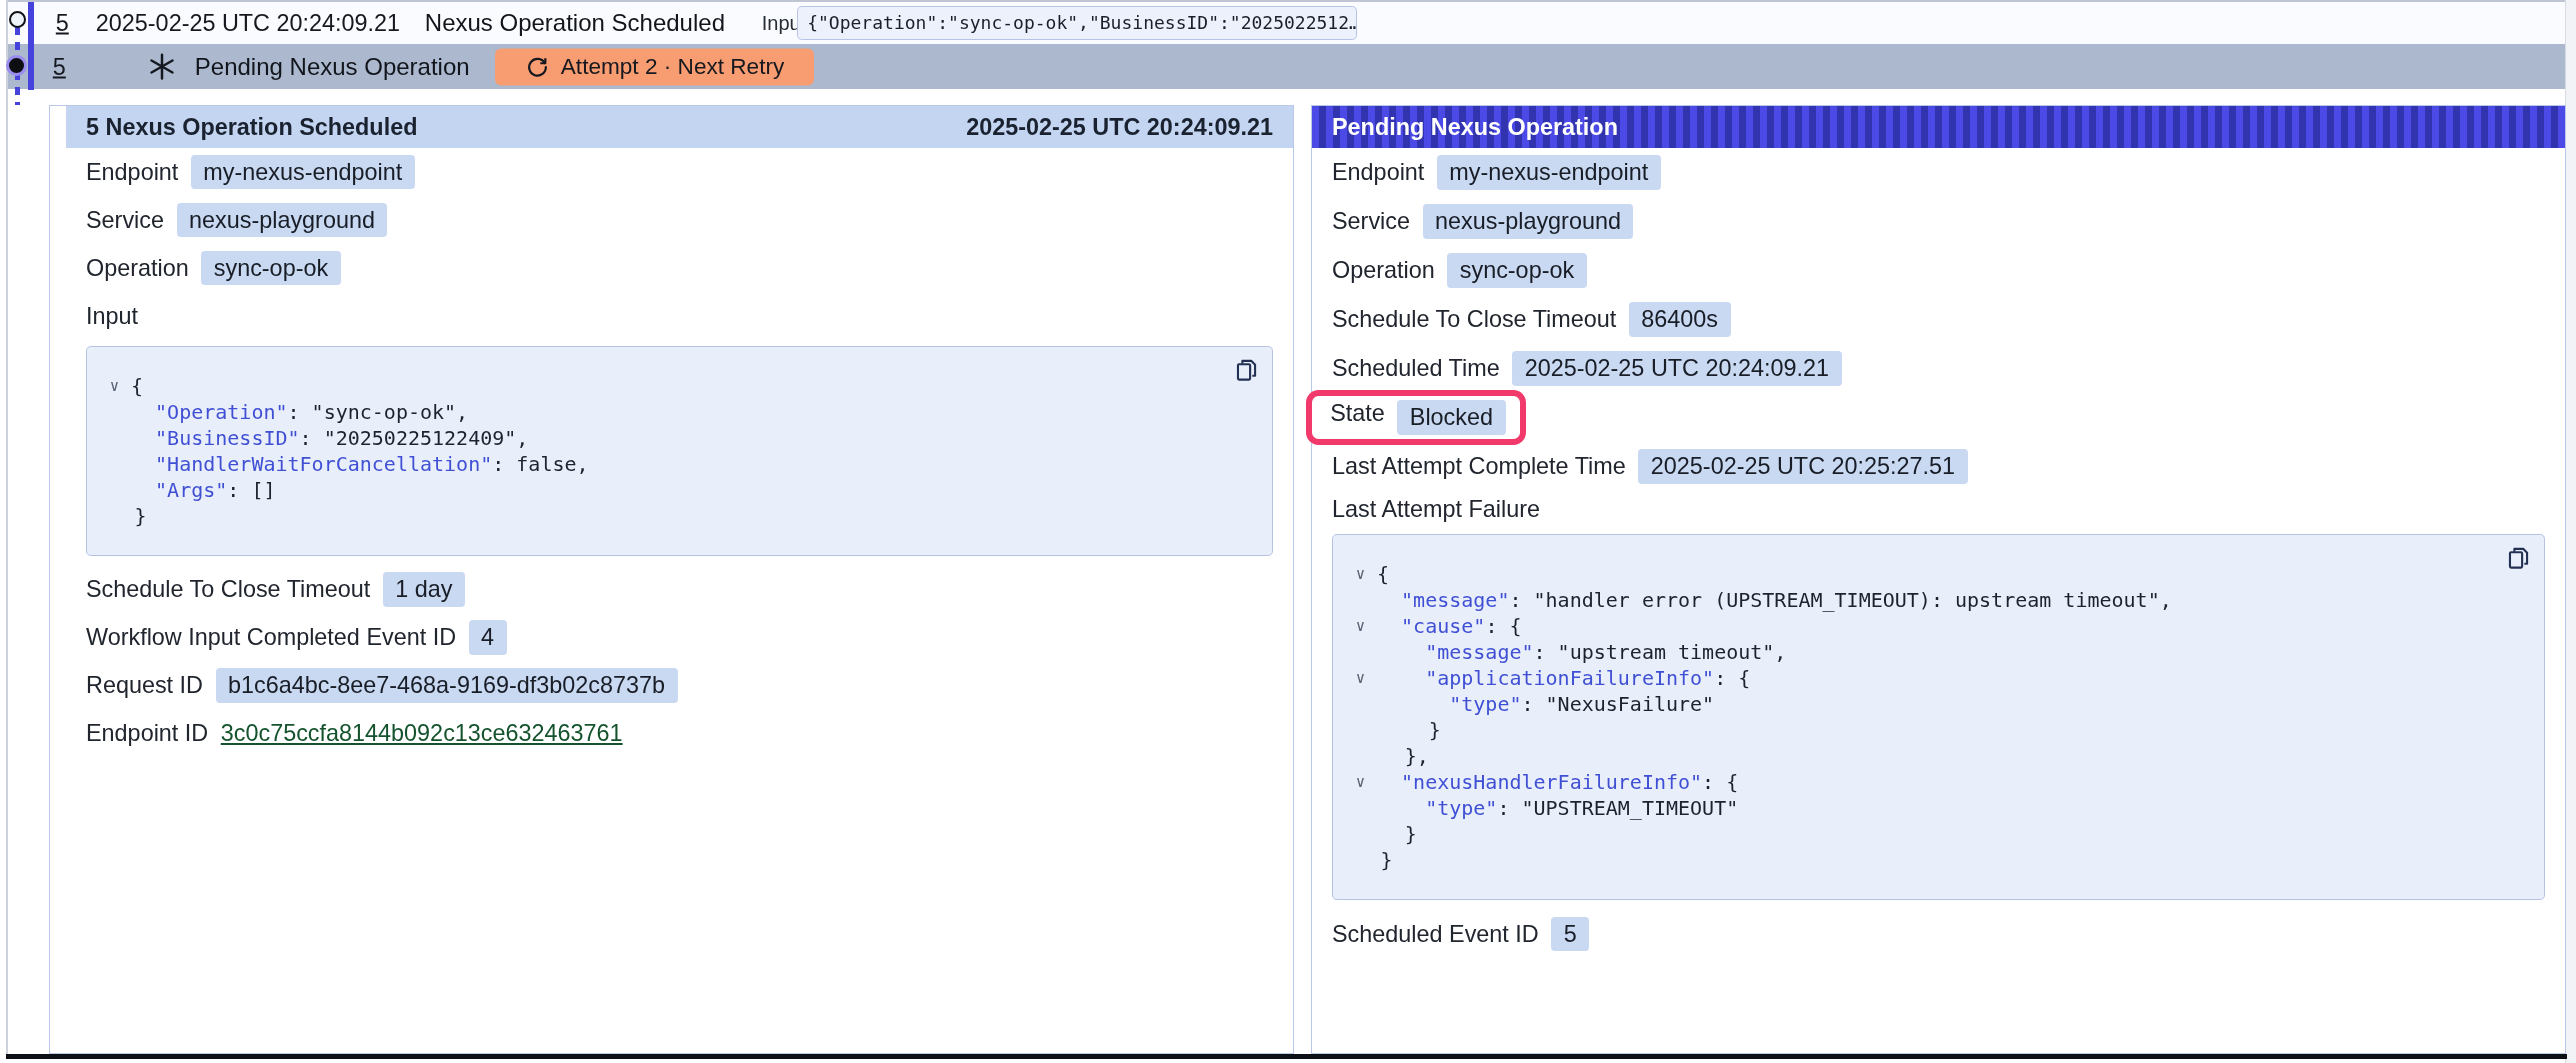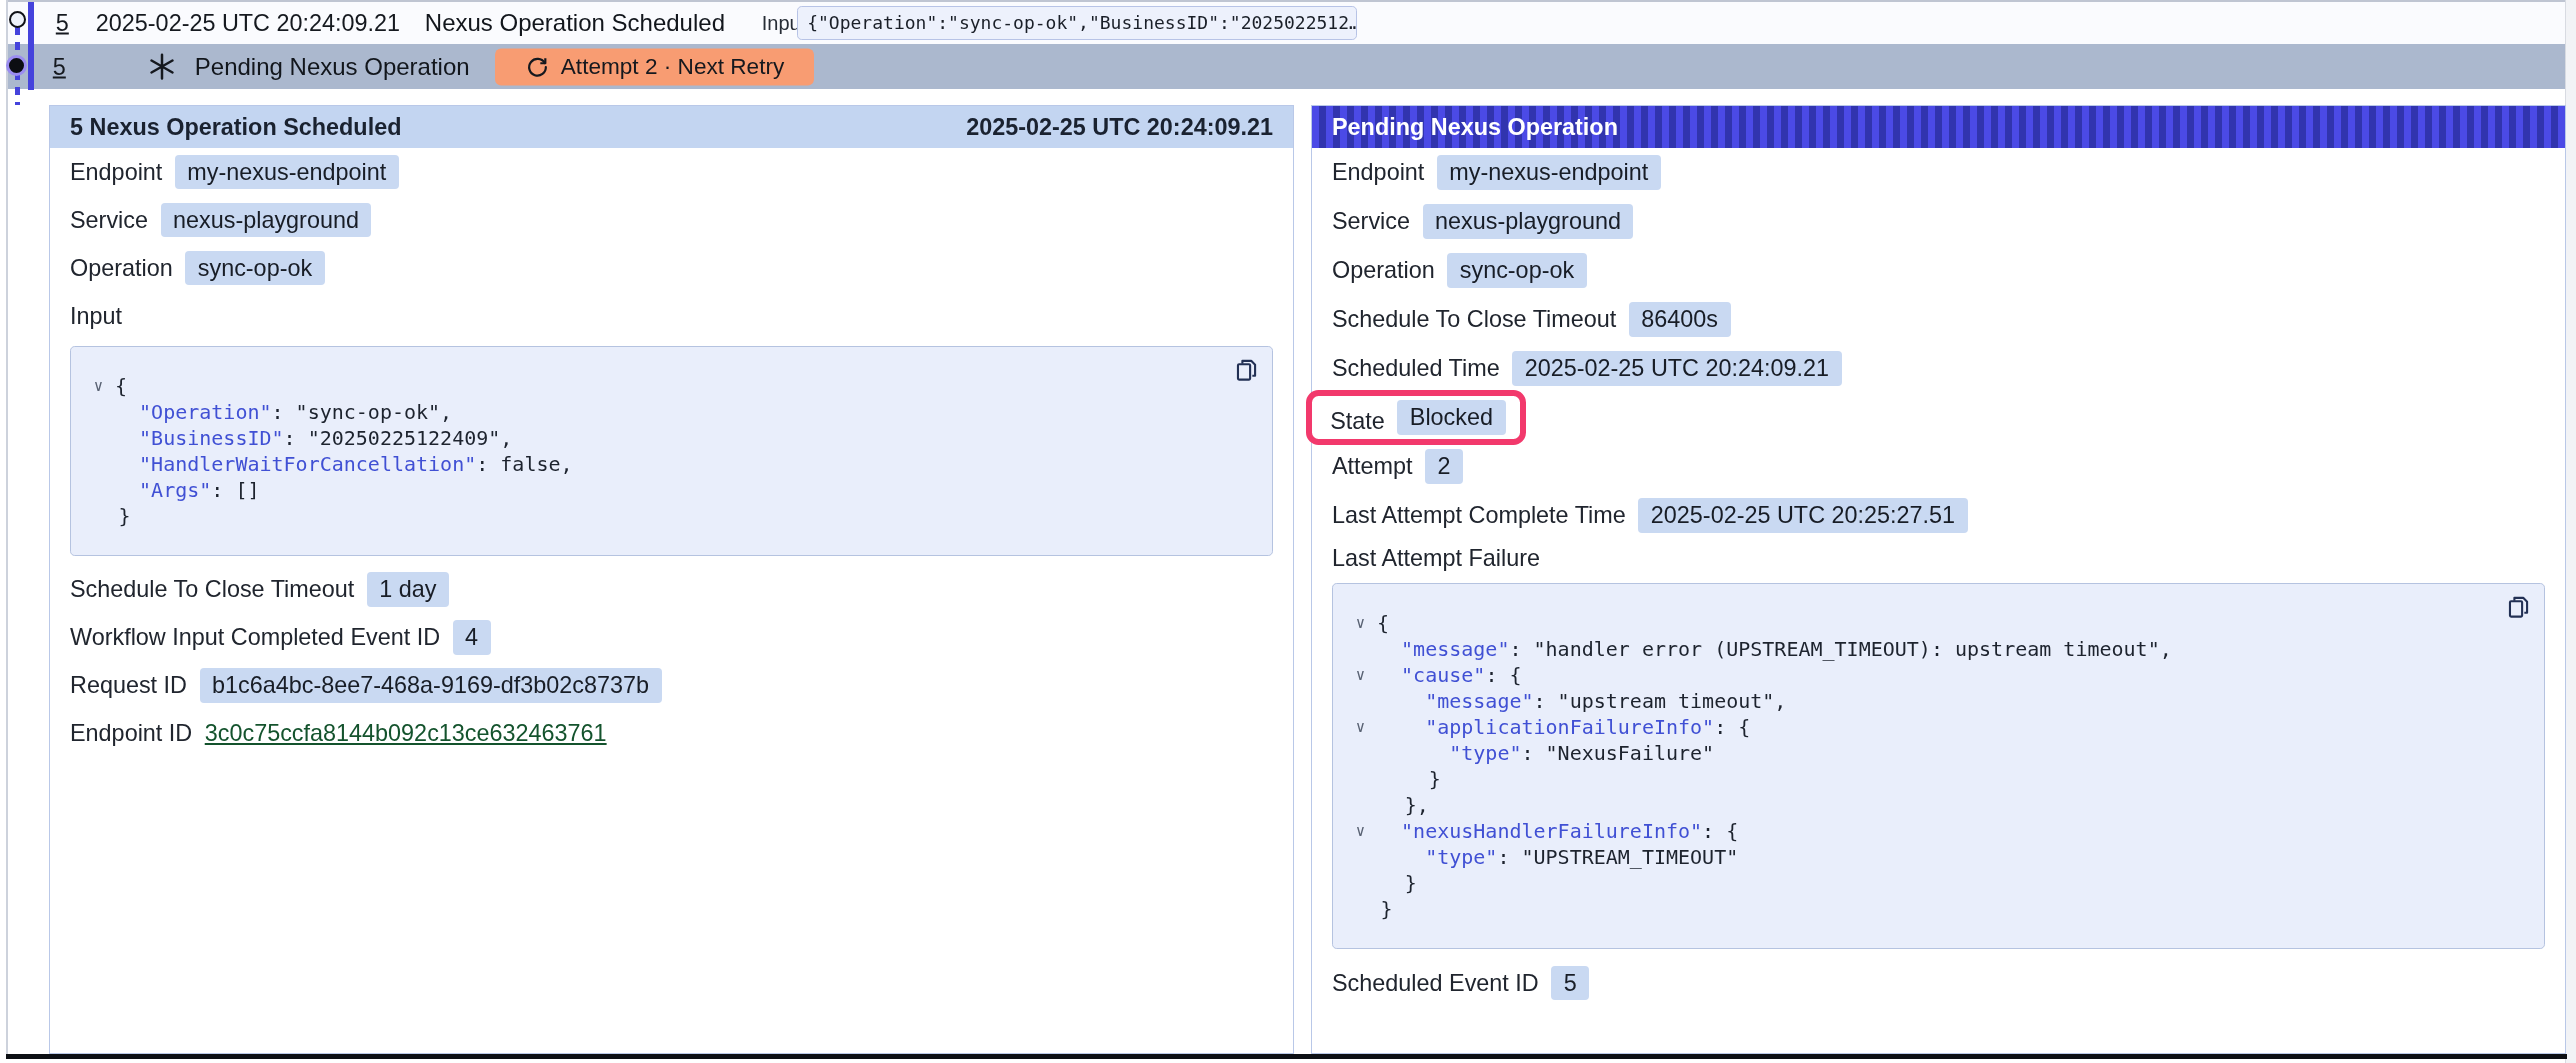--- a/index.html
+++ b/index.html
@@ -33,34 +33,34 @@
   .ichip{left:789px;width:560px;height:34px;line-height:31px;background:#edf1fc;border:1.6px solid #b7c3e6;
     border-radius:4.7px;font-family:"DejaVu Sans Mono",monospace;font-size:18px;color:#1a1f28;
     padding:0 9.4px;white-space:nowrap;overflow:hidden;cursor:pointer;}
   .aster{left:139px;width:31px;height:31px;display:flex;align-items:center;}
   .pname{left:187px;}
   .badge{left:487px;height:37px;background:#f89c72;border-radius:6.2px;display:flex;align-items:center;
     gap:11px;padding:0 30px;font-size:22.6px;color:#15181e;white-space:nowrap;}
 
   
   .panel{position:absolute;top:105px;height:949px;background:#fff;border:1.6px solid #b9c8e8;}
-  .panel.left{left:49px;width:1245px;}
+  .panel.left{left:49px;width:1245px;padding-left:16px;}
   .panel.right{left:1311px;width:1255px;}
   .phead{height:42px;display:flex;align-items:center;justify-content:space-between;padding:0 20px;
     font-size:23.4px;font-weight:700;color:#1a2230;background:#c3d5f1;}
   .panel.right .phead{background:repeating-linear-gradient(90deg,#4b4ae6 0 7px,#3134ae 7px 14px);
     color:#ffffff;justify-content:flex-start;}
   .pbody{padding:0 20px;}
   .f-row{height:49px;display:flex;align-items:center;gap:12.5px;font-size:23.4px;color:#20252e;}
   .panel.left .f-row{height:48px;}
   .label-row{height:37px;}
   .flabel{white-space:nowrap;}
   .chip{background:#c9d9f2;border-radius:4px;padding:3.9px 12.5px;white-space:nowrap;color:#181d26;}
   .flink{text-decoration:underline;color:#14532d;cursor:pointer;white-space:nowrap;}
-  .annotation{display:inline-flex;align-items:flex-end;gap:12.5px;border:6.2px solid #f2396c;border-radius:12.5px;
+  .annotation{display:inline-flex;align-items:flex-start;gap:12.5px;border:6.2px solid #f2396c;border-radius:12.5px;
     padding:3.9px 14px 3.9px 18.7px;margin-left:-26.5px;position:relative;z-index:3;}
 
   
   .codeblock{position:relative;margin:6.2px 0 9.4px;background:#e9eefb;border:1.6px solid #b5c3e0;border-radius:4.7px;
     padding:26px 23.4px 26px 11px;font-family:"DejaVu Sans Mono",monospace;font-size:20px;line-height:26px;color:#1d232e;}
   .cline{display:flex;white-space:pre;}
   .gut{width:33px;flex:0 0 33px;text-align:center;color:#596273;font-size:15.6px;line-height:26px;cursor:pointer;}
   .ckey{color:#4050d4;}
   .copybtn{position:absolute;top:9.4px;right:12.5px;background:none;border:none;cursor:pointer;line-height:0;}
 
@@ -178,24 +178,20 @@
       </div>
       <div class="f-row">
         <span class="flabel">Scheduled Time</span>
         <span class="chip">2025-02-25 UTC 20:24:09.21</span>
       </div>
       <div class="f-row">
         <span class="annotation">
           <span class="flabel">State</span>
           <span class="chip">Blocked</span>
         </span>
-      </div>
-      <div class="f-row">
-        <span class="flabel">Attempt</span>
-        <span class="chip">2</span>
       </div>
       <div class="f-row">
         <span class="flabel">Last Attempt Complete Time</span>
         <span class="chip">2025-02-25 UTC 20:25:27.51</span>
       </div>
       <div class="f-row label-row">
         <span class="flabel">Last Attempt Failure</span>
       </div>
       <div class="codeblock">
         <button class="copybtn"><svg viewBox="0 0 24 24" width="26.5" height="26.5">

